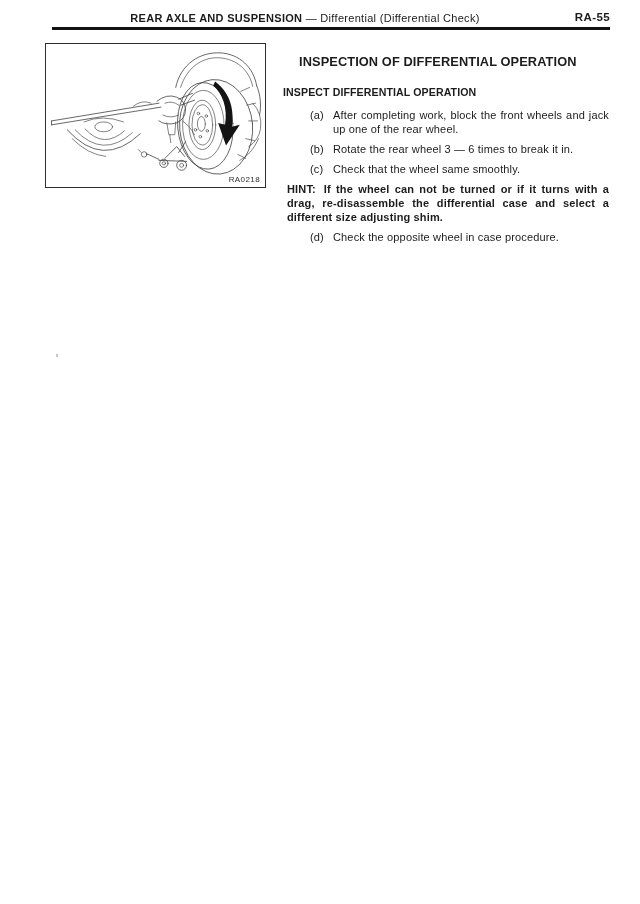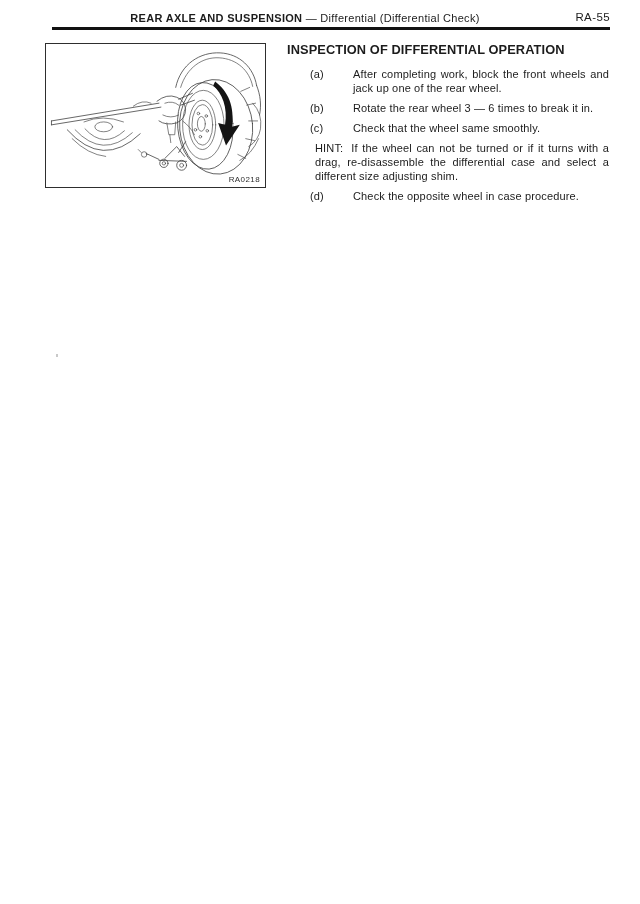--- a/index.html
+++ b/index.html
@@ -7,38 +7,38 @@
     width:640px; height:904px; background:#ffffff;
     font-family:"Liberation Sans", sans-serif; color:#1c1c1c;
     -webkit-font-smoothing:antialiased;
   }
   .page { position:relative; width:640px; height:904px; background:#fff; overflow:hidden; }
 
   
   .hdr { position:absolute; top:12px; left:52px; width:558px; height:15px; font-size:11px; letter-spacing:.3px; }
   .hdr-title { position:absolute; left:0; right:52px; text-align:center; white-space:nowrap; }
   .bold { font-weight:bold; }
-  .hdr-page { position:absolute; right:0; top:-1px; font-size:11.5px; font-weight:normal; letter-spacing:.4px;padding-left:20px; }
+  .hdr-page { position:absolute; right:0; top:-1px; font-size:11.5px; font-weight:bold; letter-spacing:.4px;padding-left:20px; }
   .hdr-rule { position:absolute; top:27px; left:52px; width:558px; height:2.5px; background:#121212; }
 
   
   .figure { position:absolute; left:45px; top:43px; width:221px; height:145px;
     border:1.7px solid #2e2e2e; box-sizing:border-box; margin:0; background:#fff; }
   .figure svg { position:absolute; left:0; top:0; width:100%; height:100%; }
   .figcode { position:absolute; right:5px; bottom:3px; font-size:8px; letter-spacing:.4px; color:#2f2f2f;padding-left:12px; }
 
   
   .content { position:absolute; left:283px; top:38px; width:326px; }
-  .title { margin:4px; font-size:12.8px; line-height:16px; letter-spacing:.1px; white-space:nowrap; font-weight:bold; }
+  .title { margin:16px; font-size:12.8px; line-height:16px; letter-spacing:.1px; white-space:nowrap; font-weight:bold; }
   .subtitle { margin:10px 0 0 0; font-size:10.6px; line-height:13px; letter-spacing:.1px; font-weight:bold; white-space:nowrap; }
   .step { display:flex; margin:6px 0 0 27px; font-size:11px; line-height:14px; letter-spacing:.15px; }
   .step.first { margin-top:9px; }
   .step .marker { width:23px; flex:none; }
-  .step .stext { flex:1; text-align:justify;margin-left:20px; }
-  .hint { margin:6px 0 0 32px; font-size:11px; line-height:14px; letter-spacing:.15px; text-align:justify; }
+  .step .stext { flex:1; text-align:justify; }
+  .hint { margin:6px 0 0 4px; font-size:11px; line-height:14px; letter-spacing:.15px; text-align:justify;font-weight:bold; }
   .hint .hlabel { margin-right:8px; }
 
   .speck { position:absolute; left:56px; top:354px; width:2px; height:3px; background:#c9c9c9; }
 
   .sk { fill:none; stroke:#3f3f3f; stroke-width:.8; stroke-linecap:round; stroke-linejoin:round; }
   .sk2 { fill:none; stroke:#4a4a4a; stroke-width:.7; stroke-linecap:round; }
   .arrow { fill:#141414; stroke:none; }
 </style>
 </head>
 <body>
@@ -124,20 +124,21 @@
         <path class="sk2" d="M194 112 L202 116"></path>
       </g>
 
       <path class="arrow" d="M171 38 C184 48 191 63 188 84 L196 82 L182 103 L174 80 L181 82 C184 64 178 50 169 42 Z"></path>
     </svg>
     <figcaption class="figcode">RA0218</figcaption>
   </figure>
 
   <section class="content">
     <h1 class="title">INSPECTION OF DIFFERENTIAL OPERATION</h1>
+    <h2 class="subtitle">INSPECT DIFFERENTIAL OPERATION</h2>
 
     <div class="step first">
       <span class="marker">(a)</span>
       <span class="stext">After completing work, block the front wheels and jack up one of the rear wheel.</span>
     </div>
     <div class="step">
       <span class="marker">(b)</span>
       <span class="stext">Rotate the rear wheel 3 — 6 times to break it in.</span>
     </div>
     <div class="step">

